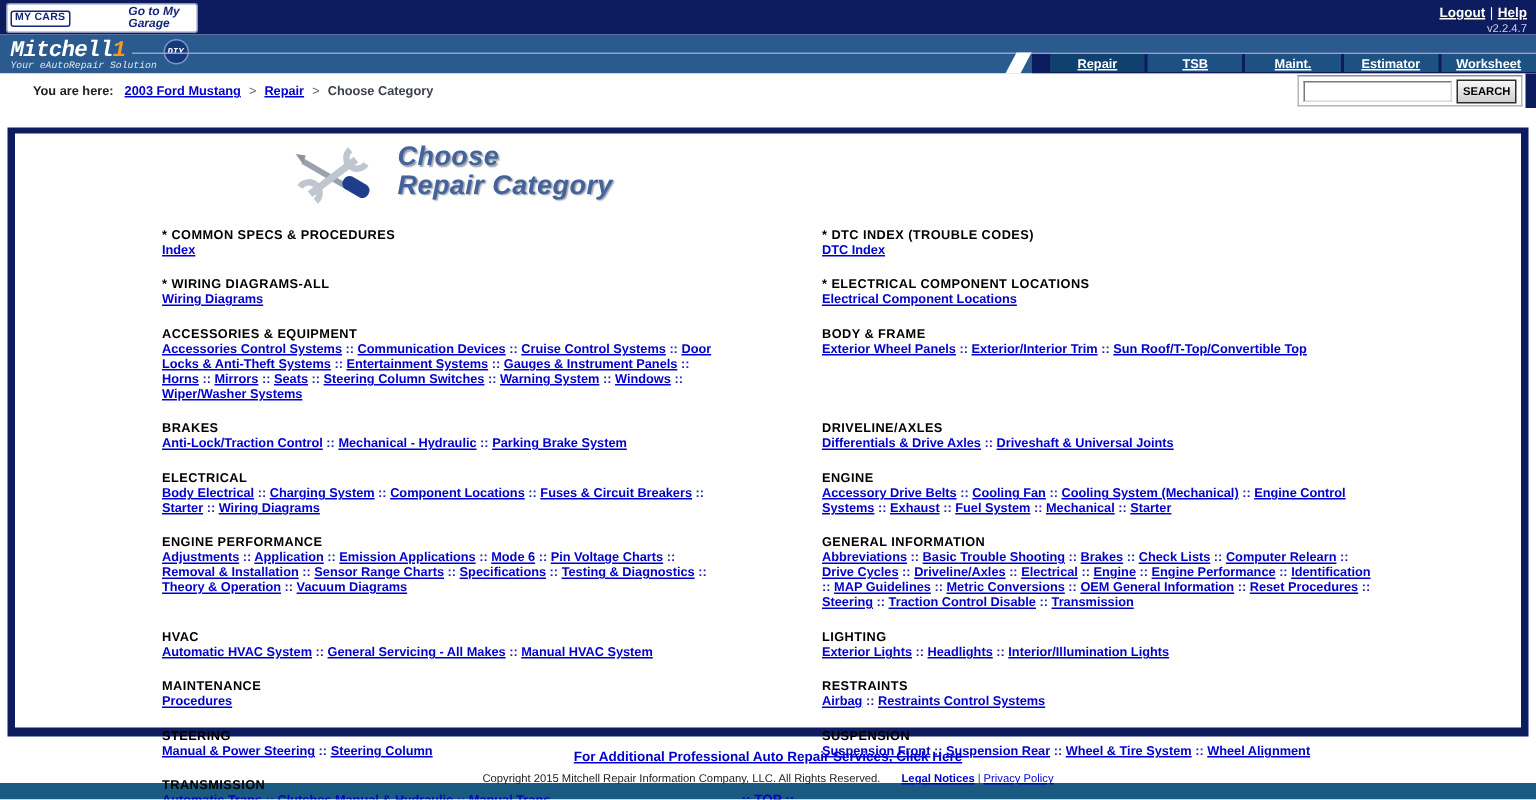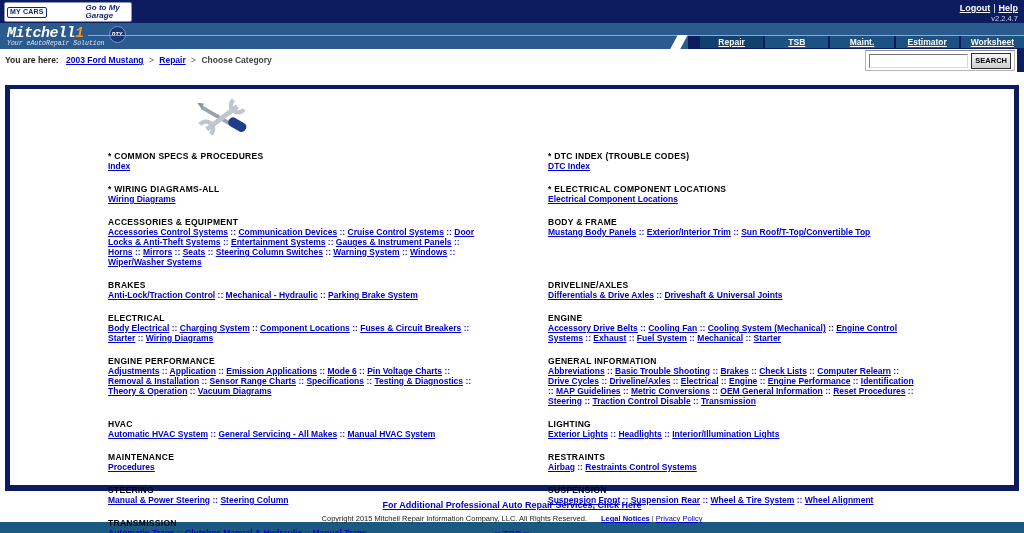--- a/index.html
+++ b/index.html
@@ -36,21 +36,21 @@
   .tab-slash { position:absolute; left:-14px; bottom:0; width:10px; height:14px; background:#fff;
                transform:skewX(-28deg); }
   .tab-bar { position:absolute; left:12px; right:0; top:1px; bottom:1px; display:flex; }
   .tab { flex:1; margin-right:2px; background:#1d5182; color:#fff; font-size:8.5px; font-weight:bold;
          text-decoration:underline; display:flex; align-items:center; justify-content:center; cursor:pointer; }
   .tab:last-child { margin-right:0; }
   .tab.active { background:#10406e; }
 
   
   .crumbbar { position:relative; height:36px; background:#fff; }
-  .breadcrumb { position:absolute; left:5px; top:6px; font-size:8.5px; color:#222; }
+  .breadcrumb { position:absolute; left:22px; top:6px; font-size:8.5px; color:#222; }
   .crumb-prefix { font-weight:bold; color:#222; margin-right:5px; }
   .breadcrumb a { color:#0000cc; font-weight:bold; text-decoration:underline; cursor:pointer; }
   .crumb-sep { color:#55637a; margin:0 3px; }
   .crumb-current { font-weight:bold; color:#3c424d; }
   .search-wrap { position:absolute; right:9px; top:1px; width:150px; height:21px; background:#fff;
                  border:1px solid #b5b5b5; border-top-color:#8d8d8d; display:flex; align-items:center;
                  padding:2px 3px; }
   .search-wrap input { flex:1; height:14px; border:1px solid #7a7a7a; border-right-color:#d8d8d8;
                        border-bottom-color:#d8d8d8; font-size:9px; padding:0 2px; min-width:0; }
   .search-wrap button { margin-left:3px; height:16px; font-size:7.5px; font-weight:bold; color:#000;
@@ -145,20 +145,24 @@
   <div class="content-box">
     <div class="title-block">
       <svg class="tools-icon" viewBox="0 0 60 46">
         <line x1="9" y1="13" x2="40" y2="31" stroke="#9aa2ad" stroke-width="4"></line>
         <polygon points="4,8 11,9 9,15" fill="#8b939e"></polygon>
         <rect x="36" y="26" width="20" height="10" rx="4.5" fill="#1e3e8c" transform="rotate(30 46 31)"></rect>
         <line x1="14" y1="36" x2="46" y2="12" stroke="#c0c6cf" stroke-width="5"></line>
         <path d="M 42 5 A 7.5 7.5 0 1 0 53 15" stroke="#c0c6cf" stroke-width="4.5" fill="none"></path>
         <path d="M 18 41 A 7.5 7.5 0 1 0 7 31" stroke="#c0c6cf" stroke-width="4.5" fill="none"></path>
       </svg>
+      <div class="title-text">
+        <div>Choose</div>
+        <div>Repair Category</div>
+      </div>
     </div>
     <div class="category-grid">
         <div class="section">
           <div class="sec-heading">* COMMON SPECS &amp; PROCEDURES</div>
           <div class="sec-links"><a>Index</a></div>
         </div>
         <div class="section">
           <div class="sec-heading">* DTC INDEX (TROUBLE CODES)</div>
           <div class="sec-links"><a>DTC Index</a></div>
         </div>
@@ -169,21 +173,21 @@
         <div class="section">
           <div class="sec-heading">* ELECTRICAL COMPONENT LOCATIONS</div>
           <div class="sec-links"><a>Electrical Component Locations</a></div>
         </div>
         <div class="section">
           <div class="sec-heading">ACCESSORIES &amp; EQUIPMENT</div>
           <div class="sec-links"><a>Accessories Control Systems</a><span class="link-sep"> :: </span><a>Communication Devices</a><span class="link-sep"> :: </span><a>Cruise Control Systems</a><span class="link-sep"> :: </span><a>Door Locks &amp; Anti-Theft Systems</a><span class="link-sep"> :: </span><a>Entertainment Systems</a><span class="link-sep"> :: </span><a>Gauges &amp; Instrument Panels</a><span class="link-sep"> :: </span><a>Horns</a><span class="link-sep"> :: </span><a>Mirrors</a><span class="link-sep"> :: </span><a>Seats</a><span class="link-sep"> :: </span><a>Steering Column Switches</a><span class="link-sep"> :: </span><a>Warning System</a><span class="link-sep"> :: </span><a>Windows</a><span class="link-sep"> :: </span><a>Wiper/Washer Systems</a></div>
         </div>
         <div class="section">
           <div class="sec-heading">BODY &amp; FRAME</div>
-          <div class="sec-links"><a>Mustang Body Panels</a><span class="link-sep"> :: </span><a>Exterior/Interior Trim</a><span class="link-sep"> :: </span><a>Sun Roof/T-Top/Convertible Top</a></div>
+          <div class="sec-links"><a>Exterior Wheel Panels</a><span class="link-sep"> :: </span><a>Exterior/Interior Trim</a><span class="link-sep"> :: </span><a>Sun Roof/T-Top/Convertible Top</a></div>
         </div>
         <div class="section">
           <div class="sec-heading">BRAKES</div>
           <div class="sec-links"><a>Anti-Lock/Traction Control</a><span class="link-sep"> :: </span><a>Mechanical - Hydraulic</a><span class="link-sep"> :: </span><a>Parking Brake System</a></div>
         </div>
         <div class="section">
           <div class="sec-heading">DRIVELINE/AXLES</div>
           <div class="sec-links"><a>Differentials &amp; Drive Axles</a><span class="link-sep"> :: </span><a>Driveshaft &amp; Universal Joints</a></div>
         </div>
         <div class="section">

